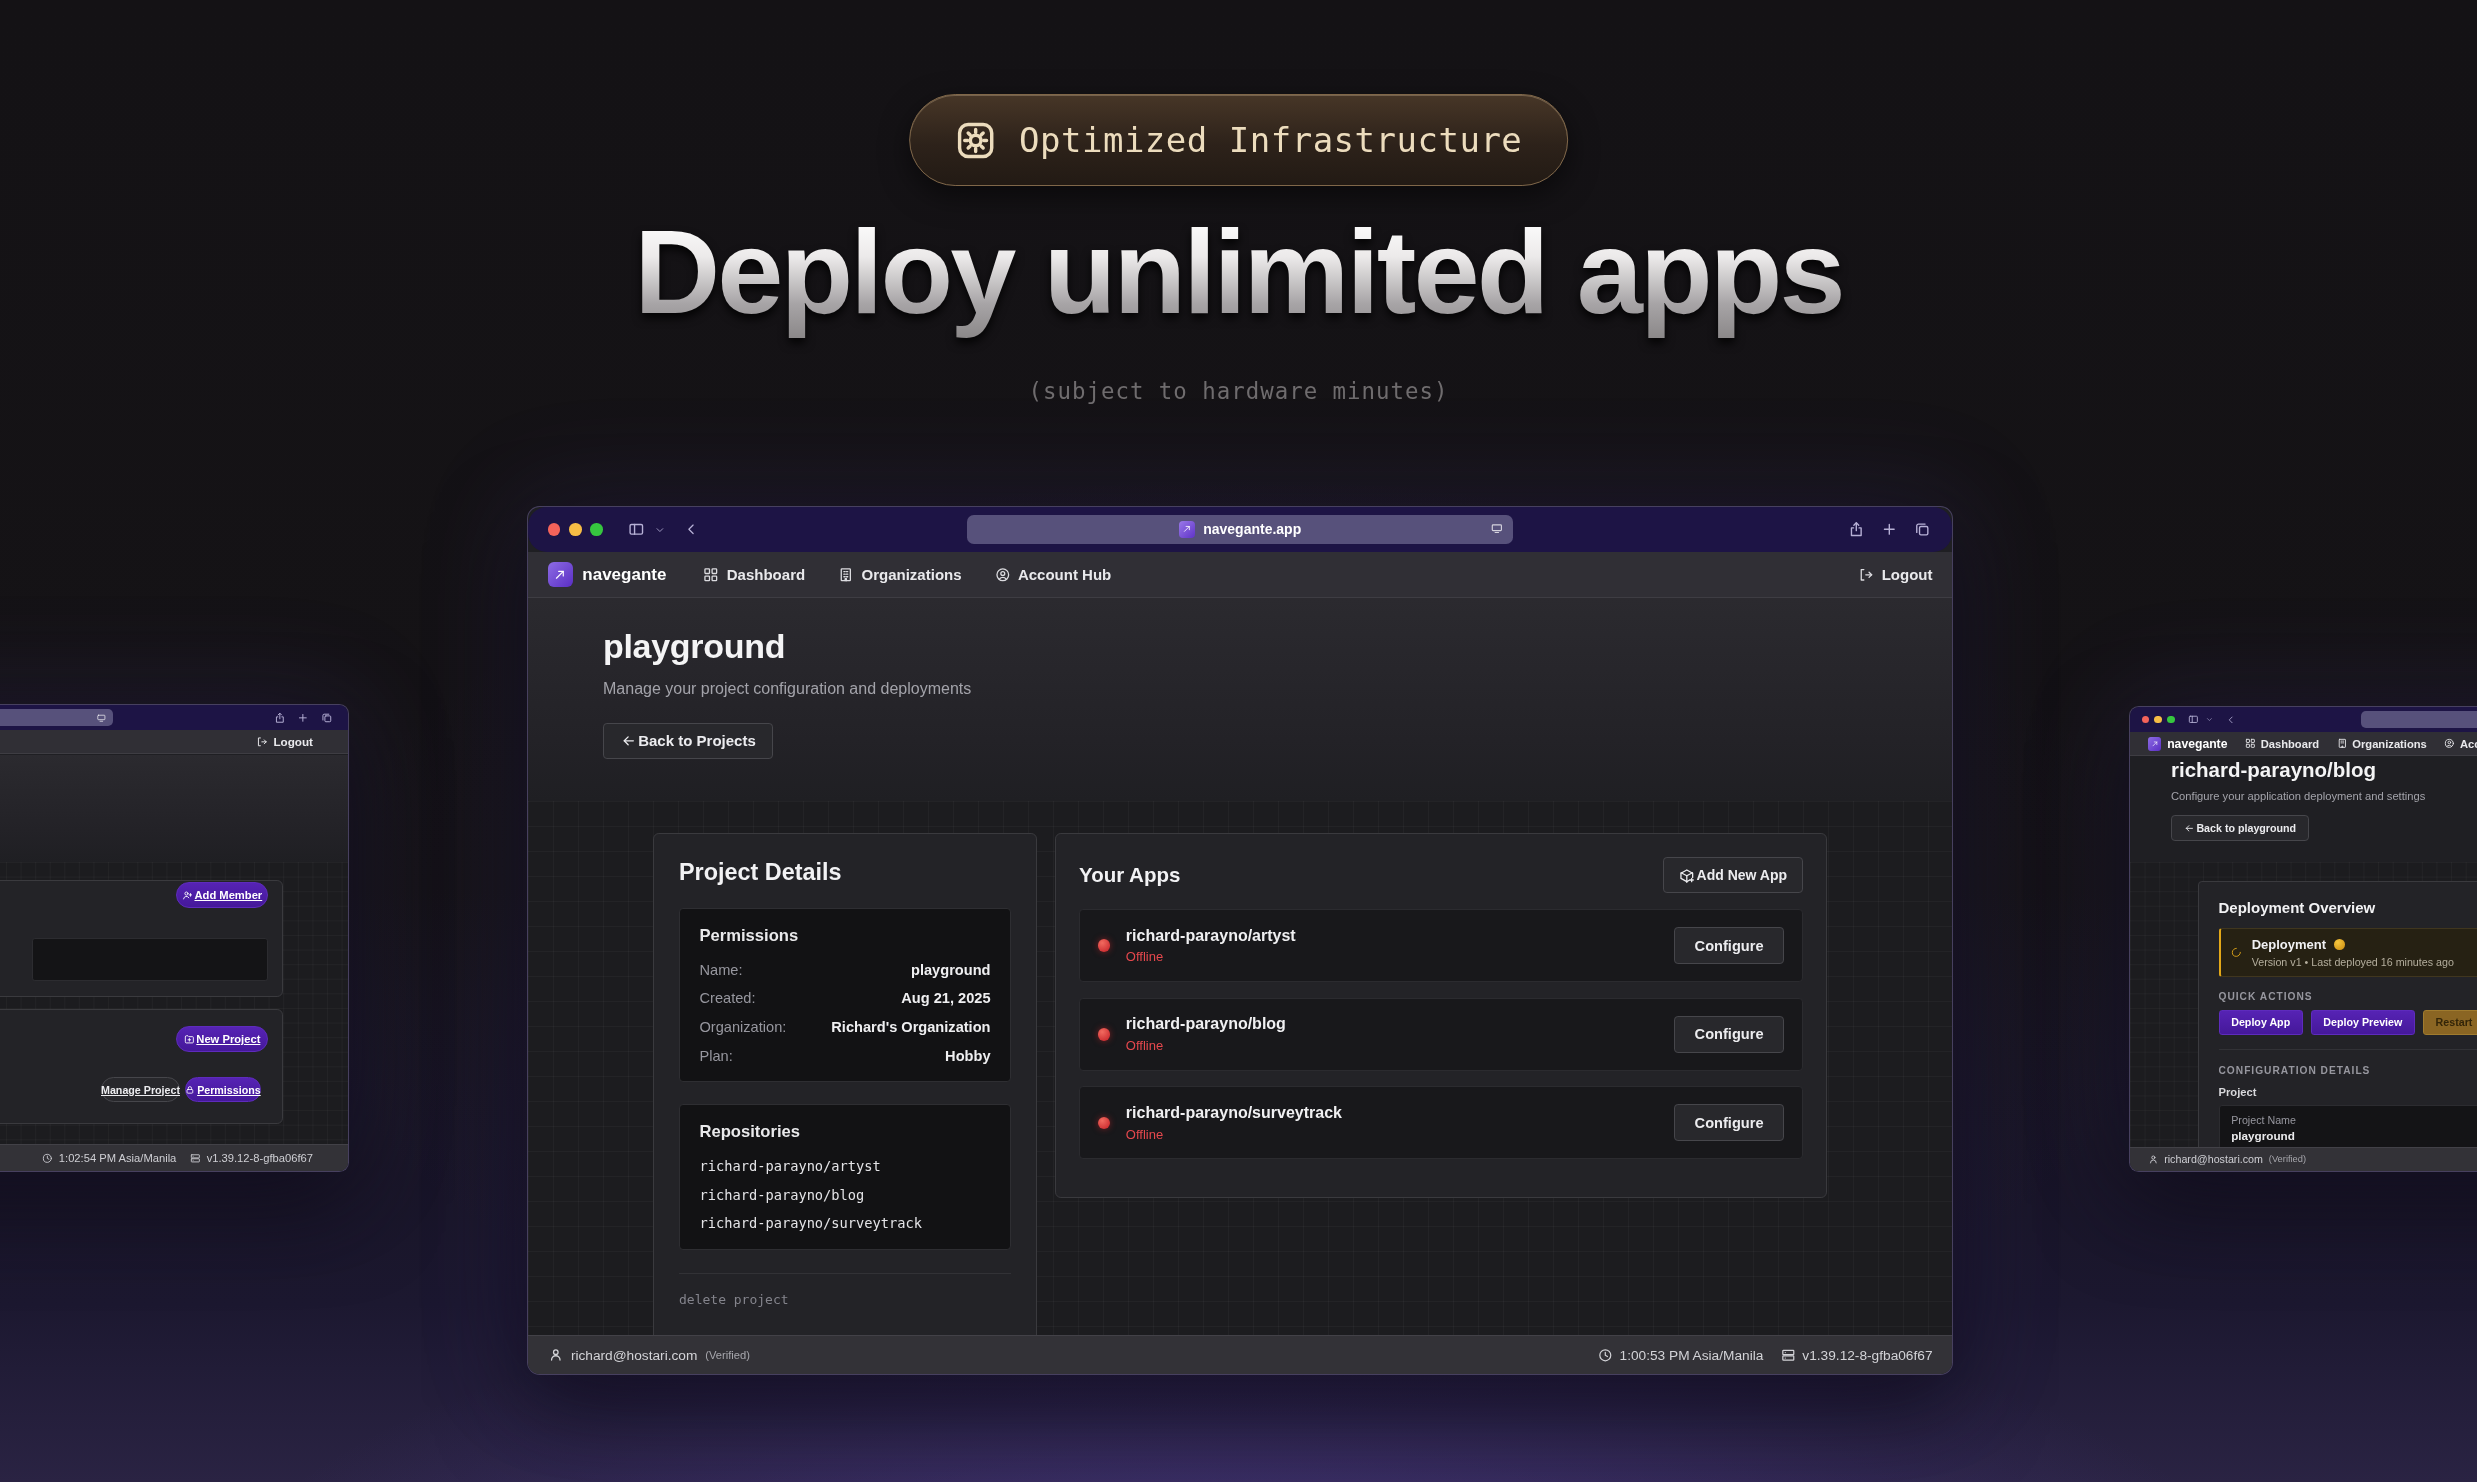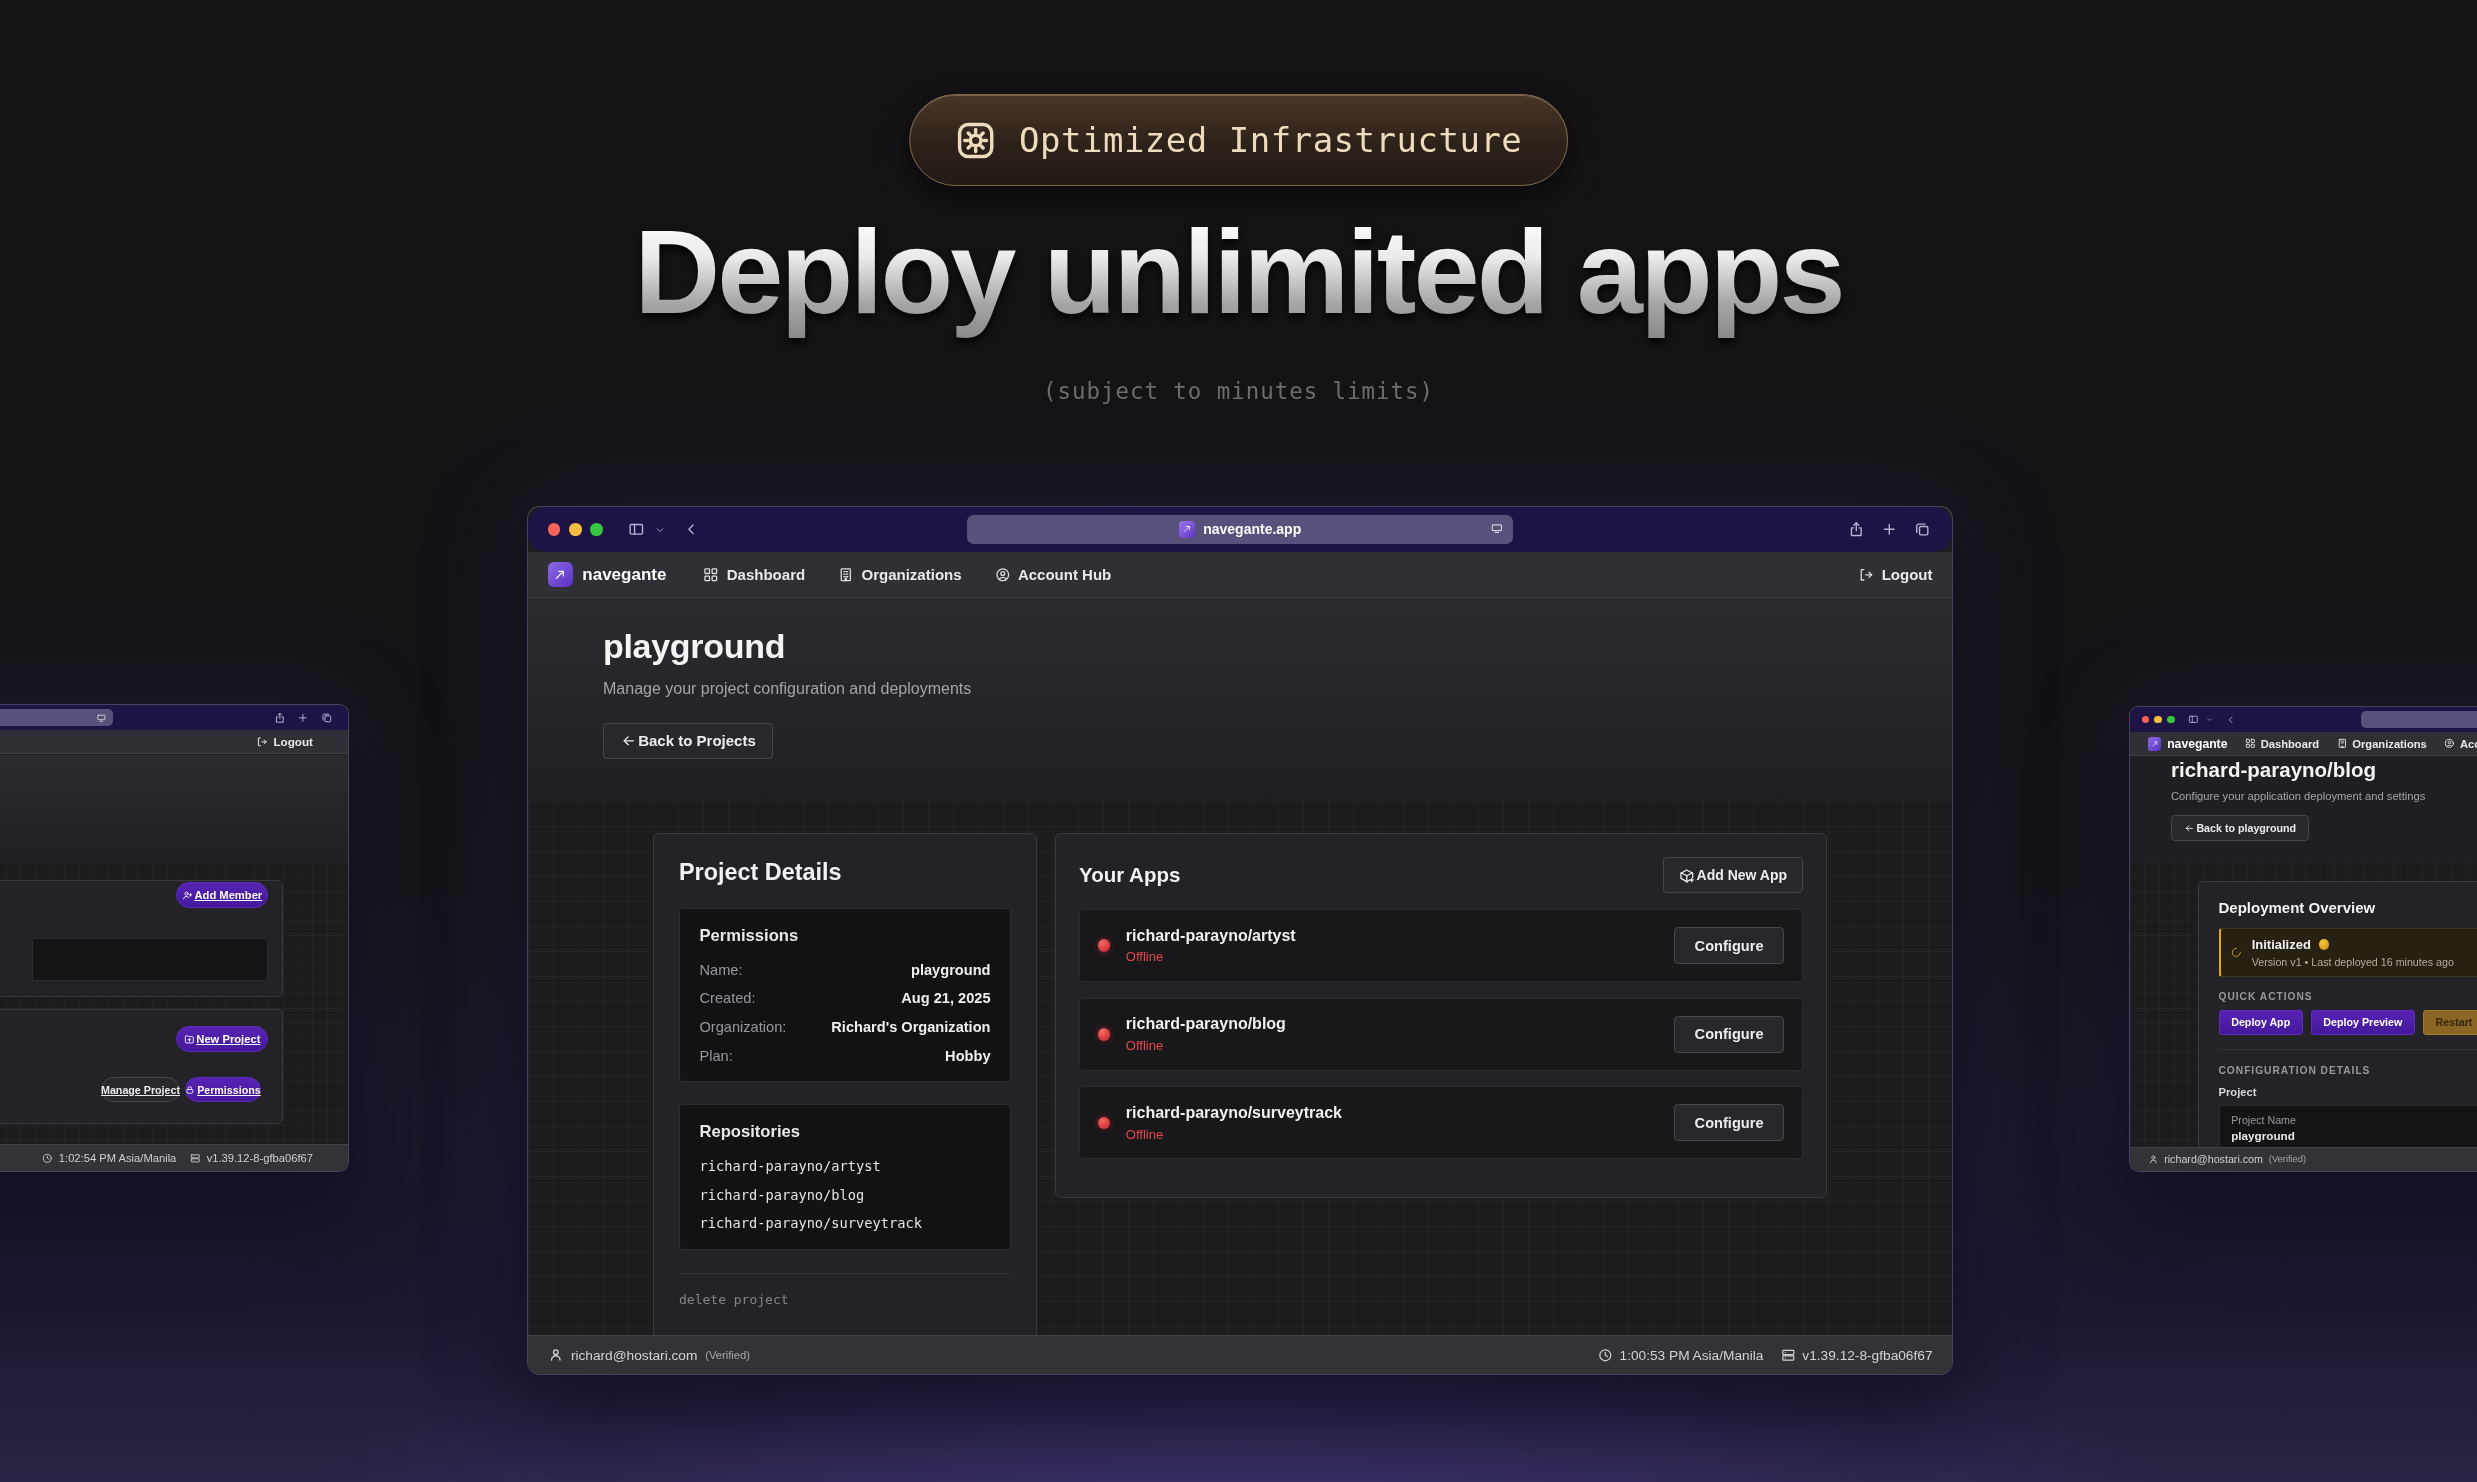--- a/index.html
+++ b/index.html
@@ -187,21 +187,21 @@
     <span class="ic" style="width:41px;height:41px">
       <svg viewBox="0 0 24 24" style="stroke-width:1.6">
           <rect x="2.6" y="2.6" width="18.8" height="18.8" rx="5"></rect>
           <circle cx="12" cy="12" r="3.1"></circle>
           <path d="M12 7.3V5.6M12 18.4v-1.7M16.7 12h1.7M5.6 12h1.7M15.2 8.8l1.2-1.2M7.6 16.4l1.2-1.2M15.2 15.2l1.2 1.2M7.6 7.6l1.2 1.2"></path>
         </svg>
     </span>
     <span class="label">Optimized Infrastructure</span>
   </div>
   <h1 class="hero-title">Deploy unlimited apps</h1>
-  <div class="hero-subtitle mono">(subject to minutes limits)</div>
+  <div class="hero-subtitle mono">(subject to hardware minutes)</div>
 
   <div class="window main-window">
 
     <div class="titlebar">
       <div class="lights">
         <span class="light l-red"></span>
         <span class="light l-yellow"></span>
         <span class="light l-green"></span>
       </div>
       <span class="ic i17 tb-sidebar">
@@ -635,21 +635,21 @@
     <div class="card rw-card">
       <h3>Deployment Overview</h3>
       <div class="rw-status">
         <span class="ic i11 spin">
           <svg viewBox="0 0 24 24">
               <path d="M12 3a9 9 0 1 0 9 9"></path>
             </svg>
         </span>
         <div>
           <div class="rw-status-title">
-            <span>Initialized</span>
+            <span>Deployment</span>
             <span class="amber-dot"></span>
           </div>
           <div class="rw-status-sub">Version v1 • Last deployed 16 minutes ago</div>
         </div>
       </div>
       <div class="rw-label">QUICK ACTIONS</div>
       <div class="rw-actions">
         <button class="btn btn-purple">Deploy App</button>
         <button class="btn btn-purple">Deploy Preview</button>
         <button class="btn btn-amber">Restart</button>

